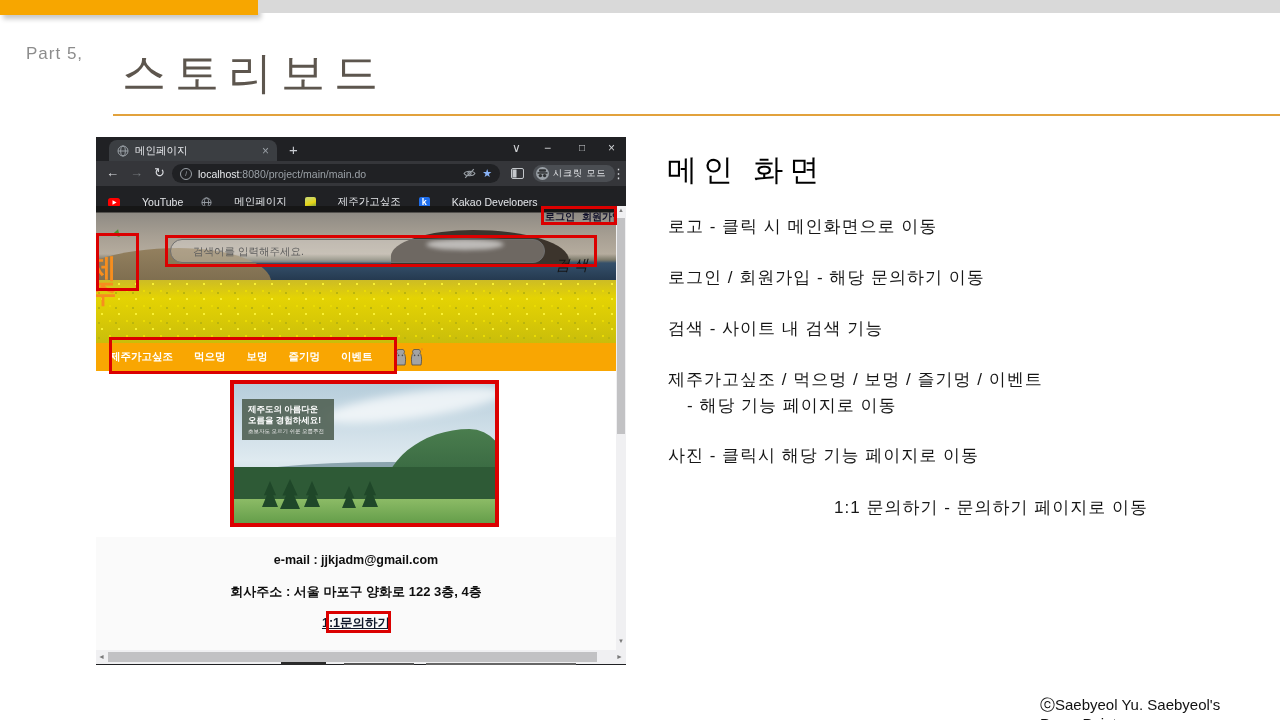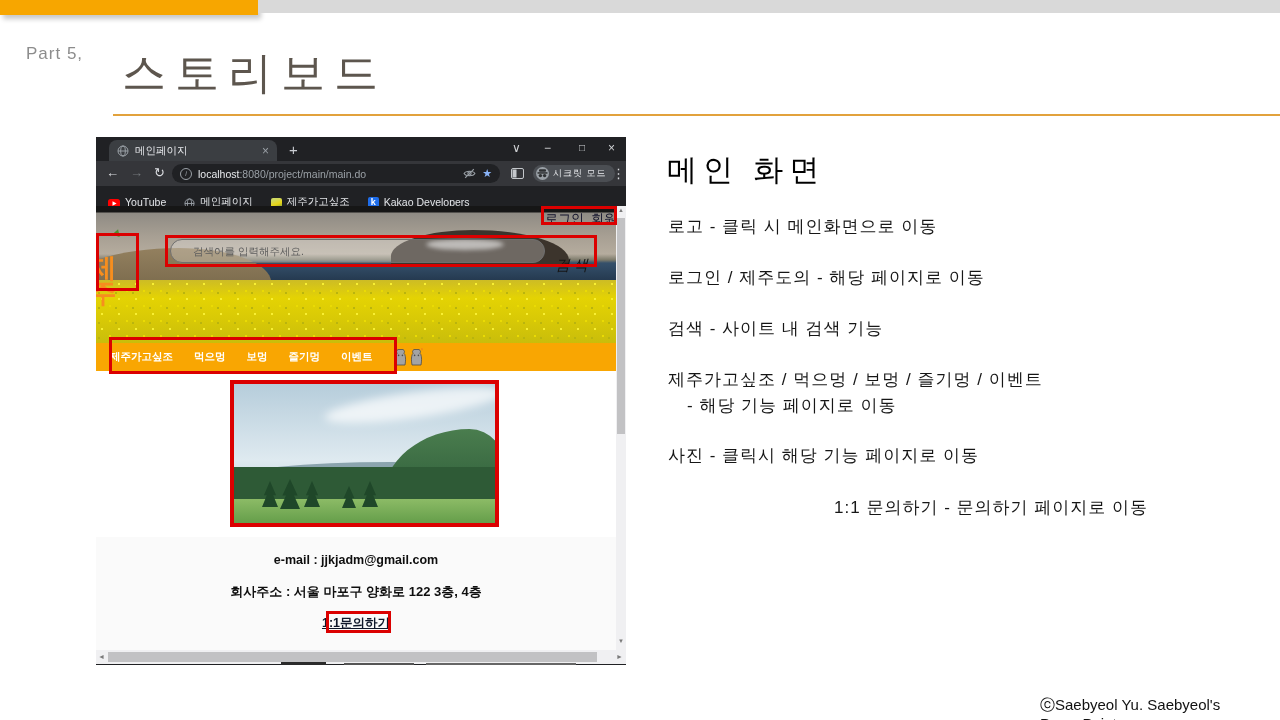--- a/index.html
+++ b/index.html
@@ -42,21 +42,21 @@
   .url .host{color:#E8EAED;}
   .url .rest{color:#9AA0A6;}
   .omni-spacer{flex:1;}
   .star-ico{color:#8AB4F8;font-size:11px;}
   .incog-chip{position:absolute;left:437px;top:4px;height:17px;background:#4B4E53;border-radius:9px;
               display:flex;align-items:center;gap:4px;padding:0 8px 0 3px;}
   .incog-chip span{font-size:9px;color:#E8EAED;letter-spacing:1px;}
 
   .bookmarks{position:absolute;left:0;top:49px;width:530px;height:20px;background:#202124;
              display:flex;align-items:center;gap:18px;padding-left:12px;box-sizing:border-box;}
-  .bm{display:flex;align-items:flex-end;gap:5px;font-size:10.5px;color:#E2E4E7;white-space:nowrap;margin-top:12px;}
+  .bm{display:flex;align-items:center;gap:22px;font-size:10.5px;color:#E2E4E7;white-space:nowrap;margin-top:12px;}
   .bm-thumb{width:11px;height:11px;border-radius:2px;background:linear-gradient(160deg,#cfd861 20%,#e8d416 55%,#7aa13c 90%);}
   .bm-kakao{width:11px;height:11px;border-radius:2px;background:#1E6DEB;color:#fff;font-size:9px;
             font-weight:700;text-align:center;line-height:11px;}
 
   
   .viewport{position:absolute;left:0;top:69px;width:520px;height:444px;background:#fff;overflow:hidden;}
 
   .hero{position:absolute;left:0;top:0;width:520px;height:137px;overflow:hidden;
     background:linear-gradient(180deg,#161616 0,#161616 6px,#8f8b84 7px,#a79f93 30px,#b5ac9e 48px,
                #7c7a6a 54px,#35506b 57px,#253a50 74px,#6c6747 78px,#b7a93a 84px,#ddca10 95px,#d2c40c 137px);}
@@ -70,21 +70,21 @@
     background:
       radial-gradient(circle 2px at 6px 4px,#f8ef33 55%,transparent 62%),
       radial-gradient(circle 2px at 14px 11px,#eadb04 55%,transparent 62%),
       radial-gradient(circle 2px at 3px 13px,#b9b40e 55%,transparent 62%),
       linear-gradient(180deg,#cdbc25 0,#e4d303 18px,#d8c906 40px,#c9bd0b 63px);
     background-size:17px 15px,17px 15px,17px 15px,100% 100%;}
   .site-logo{position:absolute;left:-7px;top:30px;width:50px;color:#F78E1E;font-weight:900;
              font-size:27px;line-height:27px;letter-spacing:0;}
   .logo-sprout{position:absolute;left:24px;top:-7px;width:0;height:0;border-left:4px solid transparent;
                border-right:4px solid transparent;border-bottom:7px solid #4e8f2f;transform:rotate(18deg);}
-  .hero-auth{position:absolute;left:449px;top:4px;font-size:13px;font-weight:400;color:#10102A;
+  .hero-auth{position:absolute;left:449px;top:4px;font-size:10px;font-weight:700;color:#10102A;
              display:flex;gap:7px;white-space:nowrap;}
   .search-pill{position:absolute;left:74px;top:33px;width:375px;height:24px;border:1px solid #6f6f6f;
                border-radius:13px;background:rgba(255,255,255,.26);box-sizing:border-box;}
   .search-pill input{width:100%;height:100%;background:transparent;border:none;outline:none;
                      font-size:10.5px;color:#333;padding:0 22px;box-sizing:border-box;
                      font-family:"Liberation Sans",sans-serif;}
   .search-pill input::placeholder{color:#5d5d5d;}
   .search-btn{position:absolute;left:459px;top:50px;font-size:15px;color:#151515;letter-spacing:3px;font-style:italic;}
 
   .sitenav{position:absolute;left:0;top:137px;width:520px;height:28px;background:#F9A602;
@@ -266,20 +266,25 @@
           <div class="card-cloud"></div>
           <div class="card-ridge"></div>
           <div class="card-hill"></div>
           <div class="card-forest"></div>
           <div class="card-grass"></div>
           <div class="tree" style="left:28px;bottom:16px;"></div>
           <div class="tree" style="left:46px;bottom:14px;width:20px;height:30px;"></div>
           <div class="tree" style="left:70px;bottom:16px;"></div>
           <div class="tree" style="left:108px;bottom:15px;width:14px;height:22px;"></div>
           <div class="tree" style="left:128px;bottom:16px;"></div>
+          <div class="card-overlay">
+            <div class="b">제주도의 아름다운</div>
+            <div class="b">오름을 경험하세요!</div>
+            <div class="s">초보자도 오르기 쉬운 오름추천</div>
+          </div>
         </div>
       </div>
 
       <div class="sitefooter">
         <div class="f-email">e-mail : jjkjadm@gmail.com</div>
         <div class="f-addr">회사주소 : 서울 마포구 양화로 122 3층, 4층</div>
         <div class="f-inq">1:1문의하기</div>
       </div>
     </div>
 
@@ -304,21 +309,21 @@
     <div class="redbox" style="left:134px;top:243px;width:269px;height:147px;border-width:4px;"></div>
     <div class="redbox" style="left:230px;top:474px;width:65px;height:22px;"></div>
   </div>
 
   <div class="notes-heading">메인 화면</div>
 
   <div class="note-item" style="top:214px;">
     <div>로고 - 클릭 시 메인화면으로 이동</div>
   </div>
   <div class="note-item" style="top:265px;">
-    <div>로그인 / 제주도의 -  해당 페이지로 이동</div>
+    <div>로그인 / 회원가입 -  해당 문의하기 이동</div>
   </div>
   <div class="note-item" style="top:316px;">
     <div>검색 - 사이트 내 검색 기능</div>
   </div>
   <div class="note-item" style="top:367px;">
     <div>제주가고싶조 / 먹으멍 / 보멍 / 즐기멍 / 이벤트</div>
     <div class="note-line2">- 해당 기능 페이지로 이동</div>
   </div>
   <div class="note-item" style="top:443px;">
     <div>사진 - 클릭시 해당 기능 페이지로 이동</div>

